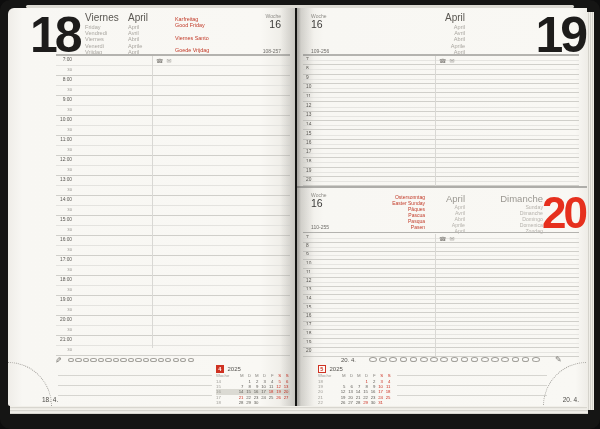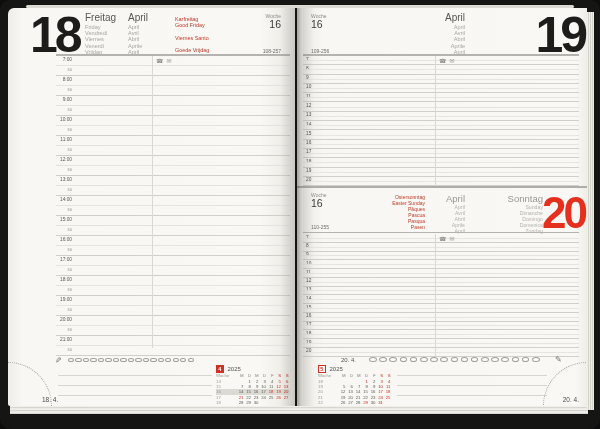--- a/index.html
+++ b/index.html
@@ -62,21 +62,21 @@
 </head>
 <body>
 
 <div class="stage">
   <div class="top-edge"></div>
 
   <div class="page page-left">
     <div class="big-num" style="left:22px;top:2px;">18</div>
 
     <div style="position:absolute;left:77px;top:4px;">
-      <div class="hdr-name">Freitag</div>
+      <div class="hdr-name">Viernes</div>
       <div class="lang-list" id="wd18-langs">Friday
 Vendredi
 Viernes
 Venerdì
 Vrijdag</div>
     </div>
 
     <div style="position:absolute;left:120px;top:4px;">
       <div class="hdr-name">April</div>
       <div class="lang-list" id="mo18-langs">April
@@ -401,21 +401,21 @@
     <div style="position:absolute;right:122px;top:185px;text-align:right;">
       <div class="hdr-name gray" style="font-size:9.5px;">April</div>
       <div class="lang-list lighter" id="mo20-langs" style="font-size:5.2px;line-height:5.9px;">April
 Avril
 Abril
 Aprile
 April</div>
     </div>
 
     <div style="position:absolute;right:44px;top:185px;text-align:right;">
-      <div class="hdr-name gray" style="font-size:9.5px;">Sonntag</div>
+      <div class="hdr-name gray" style="font-size:9.5px;">Dimanche</div>
       <div class="lang-list lighter" id="wd20-langs" style="font-size:5.2px;line-height:5.9px;">Sunday
 Dimanche
 Domingo
 Domenica
 Zondag</div>
     </div>
 
     <div class="big-num red" style="right:2px;top:183px;font-size:44px;line-height:44px;">20</div>
 
     <div class="hdr-rule" style="left:6px;right:8px;top:224px;height:1px;"></div>

